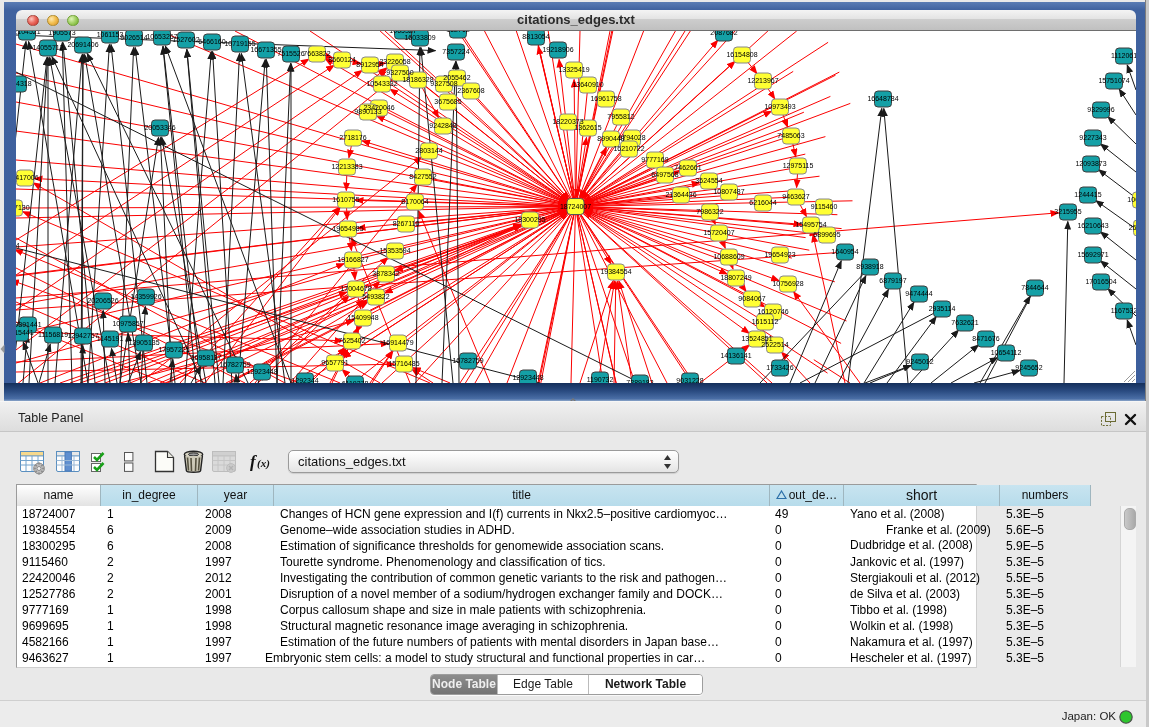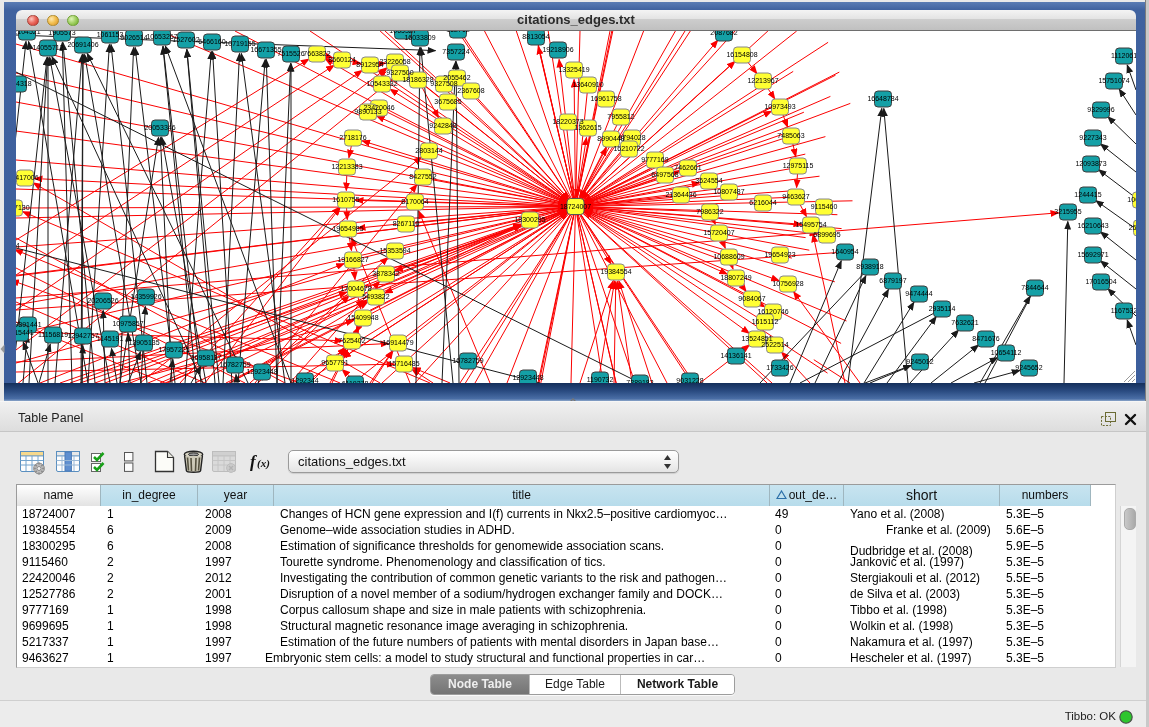--- a/index.html
+++ b/index.html
@@ -681,21 +681,21 @@
 
 <div class="abs" style="left:288px;top:450px;width:391px;height:23px;border-radius:5px;border:1px solid #9a9a9a;box-sizing:border-box;
   background:linear-gradient(180deg,#ffffff 0,#f2f2f2 50%,#e4e4e4 100%);box-shadow:0 1px 1px rgba(0,0,0,0.12)">
   <div style="font-size:13px;color:#111;line-height:21px;padding-left:9px">citations_edges.txt</div>
   <svg class="abs" style="position:absolute;right:6px;top:3px" width="9" height="16" viewBox="0 0 9 16">
     <path d="M4.5 1 L8 6 L1 6 z" fill="#333"></path>
       <path d="M4.5 15 L8 10 L1 10 z" fill="#333"></path>
   </svg>
 </div>
 
-<div class="abs" style="left:16px;top:484px;width:1100px;height:184px;border:1px solid #9b9b9b;border-bottom-color:#cfcfcf;border-right-color:#cfcfcf;box-sizing:border-box;background:#fff">
+<div class="abs" style="left:16px;top:484px;width:961px;height:184px;border:1px solid #9b9b9b;border-bottom-color:#cfcfcf;border-right-color:#cfcfcf;box-sizing:border-box;background:#fff">
 <div class="abs" style="left:0;top:0;width:1119px;height:21px">
 <div class="abs" style="left:0px;top:0;width:84px;height:21px;background:linear-gradient(180deg,#ffffff,#e3e3e3);border-right:1px solid #9fb6bf;box-sizing:border-box;text-align:center;font-size:12px;color:#111;line-height:20px;overflow:hidden;white-space:nowrap">name</div>
 <div class="abs" style="left:84px;top:0;width:97px;height:21px;background:linear-gradient(180deg,#c8e4f0,#b7dcEB);border-right:1px solid #9fb6bf;box-sizing:border-box;text-align:center;font-size:12px;color:#111;line-height:20px;overflow:hidden;white-space:nowrap">in_degree</div>
 <div class="abs" style="left:181px;top:0;width:76px;height:21px;background:linear-gradient(180deg,#c8e4f0,#b7dcEB);border-right:1px solid #9fb6bf;box-sizing:border-box;text-align:center;font-size:12px;color:#111;line-height:20px;overflow:hidden;white-space:nowrap">year</div>
 <div class="abs" style="left:257px;top:0;width:496px;height:21px;background:linear-gradient(180deg,#c8e4f0,#b7dcEB);border-right:1px solid #9fb6bf;box-sizing:border-box;text-align:center;font-size:12px;color:#111;line-height:20px;overflow:hidden;white-space:nowrap">title</div>
 <div class="abs" style="left:753px;top:0;width:74px;height:21px;background:linear-gradient(180deg,#c8e4f0,#b7dcEB);border-right:1px solid #9fb6bf;box-sizing:border-box;text-align:center;font-size:12px;color:#111;line-height:20px;overflow:hidden;white-space:nowrap"><svg width="11" height="10" viewBox="0 0 11 10" style="vertical-align:-1px;margin-right:2px">
           <path d="M5.5 1 L10 8.5 L1 8.5 z" fill="none" stroke="#2b6fa8" stroke-width="1.2"></path>
         </svg>out_de…</div>
 <div class="abs" style="left:827px;top:0;width:156px;height:21px;background:linear-gradient(180deg,#c8e4f0,#b7dcEB);border-right:1px solid #9fb6bf;box-sizing:border-box;text-align:center;font-size:14px;color:#111;line-height:20px;overflow:hidden;white-space:nowrap">short</div>
 <div class="abs" style="left:983px;top:0;width:91px;height:21px;background:linear-gradient(180deg,#c8e4f0,#b7dcEB);border-right:1px solid #9fb6bf;box-sizing:border-box;text-align:center;font-size:12px;color:#111;line-height:20px;overflow:hidden;white-space:nowrap">numbers</div>
@@ -718,21 +718,21 @@
 <span class="abs" style="left:758px;top:1px;overflow:hidden;max-width:66px">0</span>
 <span class="abs" style="left:869px;top:1px;overflow:hidden;max-width:148px">Franke et al. (2009)</span>
 <span class="abs" style="left:989px;top:1px;overflow:hidden;max-width:83px">5.6E–5</span>
 </div>
 <div class="abs" style="left:0;top:32px;width:1103px;height:16px;white-space:nowrap">
 <span class="abs" style="left:5px;top:1px;overflow:hidden;max-width:76px">18300295</span>
 <span class="abs" style="left:90px;top:1px;overflow:hidden;max-width:89px">6</span>
 <span class="abs" style="left:188px;top:1px;overflow:hidden;max-width:68px">2008</span>
 <span class="abs" style="left:263px;top:1px;overflow:hidden;max-width:488px">Estimation of significance thresholds for genomewide association scans.</span>
 <span class="abs" style="left:758px;top:1px;overflow:hidden;max-width:66px">0</span>
-<span class="abs" style="left:833px;top:6px;overflow:hidden;max-width:148px">Dudbridge et al. (2008)</span>
+<span class="abs" style="left:833px;top:0;overflow:hidden;max-width:148px">Dudbridge et al. (2008)</span>
 <span class="abs" style="left:989px;top:1px;overflow:hidden;max-width:83px">5.9E–5</span>
 </div>
 <div class="abs" style="left:0;top:48px;width:1103px;height:16px;white-space:nowrap">
 <span class="abs" style="left:5px;top:1px;overflow:hidden;max-width:76px">9115460</span>
 <span class="abs" style="left:90px;top:1px;overflow:hidden;max-width:89px">2</span>
 <span class="abs" style="left:188px;top:1px;overflow:hidden;max-width:68px">1997</span>
 <span class="abs" style="left:263px;top:1px;overflow:hidden;max-width:488px">Tourette syndrome. Phenomenology and classification of tics.</span>
 <span class="abs" style="left:758px;top:1px;overflow:hidden;max-width:66px">0</span>
 <span class="abs" style="left:833px;top:1px;overflow:hidden;max-width:148px">Jankovic et al. (1997)</span>
 <span class="abs" style="left:989px;top:1px;overflow:hidden;max-width:83px">5.3E–5</span>
@@ -767,21 +767,21 @@
 <div class="abs" style="left:0;top:112px;width:1103px;height:16px;white-space:nowrap">
 <span class="abs" style="left:5px;top:1px;overflow:hidden;max-width:76px">9699695</span>
 <span class="abs" style="left:90px;top:1px;overflow:hidden;max-width:89px">1</span>
 <span class="abs" style="left:188px;top:1px;overflow:hidden;max-width:68px">1998</span>
 <span class="abs" style="left:263px;top:1px;overflow:hidden;max-width:488px">Structural magnetic resonance image averaging in schizophrenia.</span>
 <span class="abs" style="left:758px;top:1px;overflow:hidden;max-width:66px">0</span>
 <span class="abs" style="left:833px;top:1px;overflow:hidden;max-width:148px">Wolkin et al. (1998)</span>
 <span class="abs" style="left:989px;top:1px;overflow:hidden;max-width:83px">5.3E–5</span>
 </div>
 <div class="abs" style="left:0;top:128px;width:1103px;height:16px;white-space:nowrap">
-<span class="abs" style="left:5px;top:1px;overflow:hidden;max-width:76px">5217337</span>
+<span class="abs" style="left:5px;top:1px;overflow:hidden;max-width:76px">4582166</span>
 <span class="abs" style="left:90px;top:1px;overflow:hidden;max-width:89px">1</span>
 <span class="abs" style="left:188px;top:1px;overflow:hidden;max-width:68px">1997</span>
 <span class="abs" style="left:263px;top:1px;overflow:hidden;max-width:488px">Estimation of the future numbers of patients with mental disorders in Japan base…</span>
 <span class="abs" style="left:758px;top:1px;overflow:hidden;max-width:66px">0</span>
 <span class="abs" style="left:833px;top:1px;overflow:hidden;max-width:148px">Nakamura et al. (1997)</span>
 <span class="abs" style="left:989px;top:1px;overflow:hidden;max-width:83px">5.3E–5</span>
 </div>
 <div class="abs" style="left:0;top:144px;width:1103px;height:16px;white-space:nowrap">
 <span class="abs" style="left:5px;top:1px;overflow:hidden;max-width:76px">9463627</span>
 <span class="abs" style="left:90px;top:1px;overflow:hidden;max-width:89px">1</span>
@@ -792,26 +792,26 @@
 <span class="abs" style="left:989px;top:1px;overflow:hidden;max-width:83px">5.3E–5</span>
 </div>
 </div>
 <div class="abs" style="left:1103px;top:21px;width:16px;height:161px;background:#f4f4f4;border-left:1px solid #d5d5d5;box-sizing:border-box">
       <div class="abs" style="left:2.5px;top:2px;width:10px;height:20px;border-radius:5px;background:linear-gradient(90deg,#c9c9c9,#a9a9a9);border:1px solid #aaa"></div>
     </div>
 </div>
 
 <div class="abs" style="left:430px;top:674px;height:19px;border:1px solid #9d9d9d;border-radius:4px;
   overflow:hidden;display:flex;box-shadow:0 1px 0 rgba(255,255,255,0.7);box-sizing:content-box">
-  <div style="width:98px;background:linear-gradient(180deg,#8d8d8d,#747474);color:#efefef;
+  <div style="width:66px;background:linear-gradient(180deg,#8d8d8d,#747474);color:#efefef;
     font-size:12px;font-weight:bold;text-align:center;line-height:19px">Node Table</div>
   <div style="width:90px;background:#fff;color:#1a1a1a;font-size:12px;font-weight:normal;
     text-align:center;line-height:19px;border-left:1px solid #bbb">Edge Table</div>
   <div style="width:113px;background:#fff;color:#1a1a1a;font-size:12px;font-weight:bold;
     text-align:center;line-height:19px;border-left:1px solid #bbb">Network Table</div>
 </div>
 
 <div class="abs" style="left:0;top:700px;width:1146px;height:27px;background:#ececec;border-top:1px solid #cfcfcf">
-  <div class="abs" style="right:30px;top:9px;font-size:11.5px;color:#222">Tibbo: OK</div>
+  <div class="abs" style="right:30px;top:9px;font-size:11.5px;color:#222">Japan: OK</div>
   <svg class="abs" style="position:absolute;left:1118px;top:7.5px" width="16" height="16" viewBox="0 0 16 16">
     <circle cx="8" cy="8" r="6.2" fill="#2ec52e" stroke="#4a4a4a" stroke-width="1.1"></circle>
   </svg>
 </div>
 
 </body></html>

